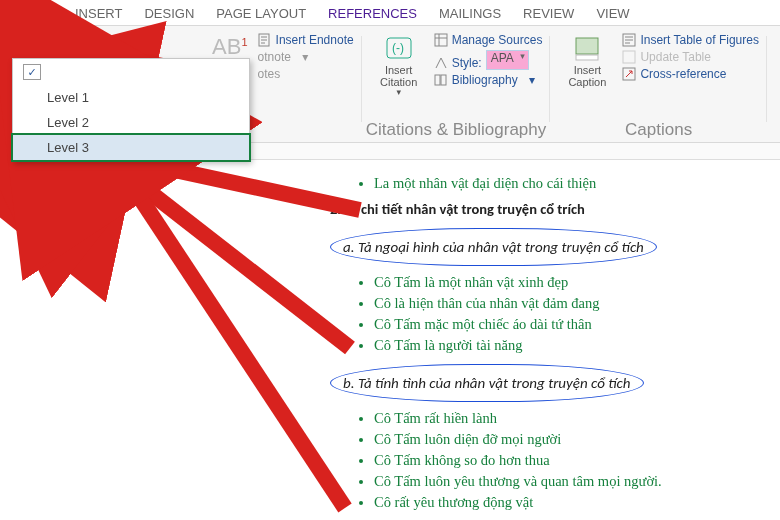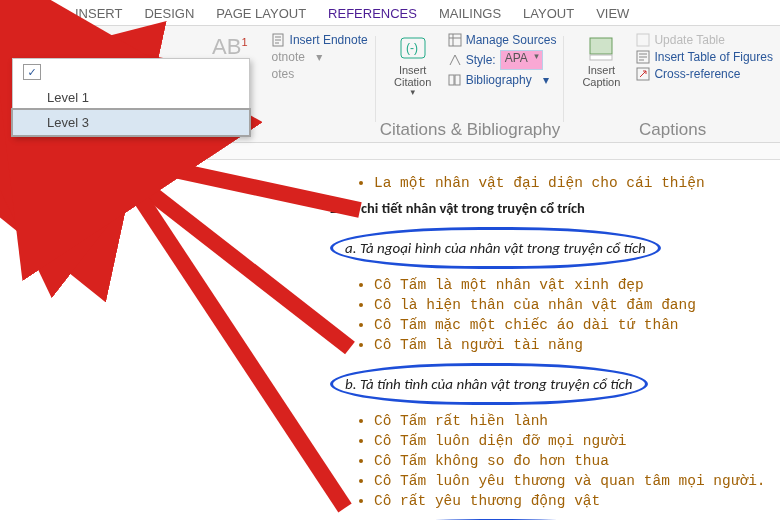--- a/index.html
+++ b/index.html
@@ -8,77 +8,81 @@
   .tab.active{color:#4c1d95}
   .ribbon{display:flex;align-items:flex-start;padding:4px 6px 0;background:#f6f6f6;border-bottom:1px solid #d9d9d9;height:112px;position:relative}
   .grp{display:flex;flex-direction:column;align-items:stretch;height:100%;padding:0 8px;position:relative}
   .grp:after{content:"";position:absolute;right:0;top:6px;bottom:20px;border-right:1px solid #e2e2e2}
   .grp-label{position:absolute;bottom:2px;left:0;right:0;text-align:center;font-size:17px;color:#8a8a8a}
   .btn-add{display:flex;align-items:center;gap:4px;background:#fff;border:1px solid #b9d0e8;padding:3px 6px;font-size:12px;color:#2a579a;cursor:pointer}
   .btn-add .plus{color:#3a8b3a;font-weight:bold}
   .drop{position:absolute;left:6px;top:28px;width:236px;background:#fff;border:1px solid #c7c7c7;box-shadow:2px 3px 6px rgba(0,0,0,.25);font-size:13px;z-index:30}
   .drop .item{display:flex;align-items:center;gap:8px;padding:5px 10px;cursor:pointer}
   .drop .chk{width:16px;height:14px;border:1px solid #9a9a9a;display:inline-flex;align-items:center;justify-content:center;font-size:11px;color:#2a579a}
-  .drop .item.selected{background:#d9e6f2;border:2px solid #a3a3a3;margin:-2px}
+  .drop .item.selected{background:#d9e6f2;border:2px solid #15803d;margin:-2px}
   .ab-icon{font-size:22px;color:#bbb;margin-top:4px}
   .big-ico{display:flex;flex-direction:column;align-items:center;font-size:11px;color:#555;padding-top:6px;min-width:58px;cursor:pointer;line-height:1.1}
   .big-ico svg{margin-bottom:2px}
-  .small-line{display:flex;align-items:center;gap:4px;font-size:12px;color:#2a579a;margin:3px 0;cursor:pointer;white-space:nowrap}
+  .small-line{display:flex;align-items:flex-end;gap:4px;font-size:12px;color:#2a579a;margin:3px 0;cursor:pointer;white-space:nowrap}
   .small-line svg{flex:0 0 auto}
   .sel{border:1px solid #b9d0e8;padding:0 14px 4px 4px;background:#f9a8d4;position:relative;font-size:12px;color:#555}
   .sel:after{content:"▾";position:absolute;right:3px;top:0;font-size:9px;color:#666}
   .doc-area{position:relative;padding:14px 0 0 330px;height:calc(520px - 150px);overflow:hidden}
   .ruler{position:absolute;left:0;right:0;top:0;height:16px;border-bottom:1px solid #ddd;background:#fafafa}
   .doc p{margin:2px 0;font-family:Calibri,sans-serif;font-size:14.5px;color:#222}
   .doc .bul{list-style:disc;margin:0 0 0 44px;padding:0}
-  .doc .bul li{margin:4px 0;font-family:Liberation Mono, monospace;font-size:14.5px;color:#a16207}
+  .doc .bul li{margin:4px 0;font-family:Liberation Serif, serif;font-size:14.5px;color:#15803d}
   .doc .h2{font-weight:bold;margin:8px 0 4px}
   .doc .h3{font-style:italic;font-family:Calibri,sans-serif;font-size:15px;margin:6px 0 4px;display:inline-block}
-  .circ{border:3px solid #1d4ed8;border-radius:50%/55%;padding:9px 12px}
+  .circ{border:1px solid #1d4ed8;border-radius:50%/55%;padding:9px 12px}
   .arrows{position:absolute;left:0;top:0;width:780px;height:520px;pointer-events:none;z-index:20}
 </style>
 </head>
 <body>
 
 <div class="tabs">
   <span class="tab">HOME</span>
   <span class="tab">INSERT</span>
   <span class="tab">DESIGN</span>
   <span class="tab">PAGE LAYOUT</span>
   <span class="tab active">REFERENCES</span>
   <span class="tab">MAILINGS</span>
-  <span class="tab">LAYOUT</span>
+  <span class="tab">REVIEW</span>
   <span class="tab">VIEW</span>
 </div>
 
 <div class="ribbon">
 
   <div class="grp" style="width:120px">
     <span class="btn-add">
       <span class="plus">✚</span>
       <span>Add Text</span>
       <span>▾</span>
     </span>
     <div class="drop">
       <div class="item">
         <span class="chk">✓</span>
       </div>
       <div class="item">
         <span style="width:16px"></span>
           <span>Level 1</span>
       </div>
+      <div class="item">
+        <span style="width:16px"></span>
+          <span>Level 2</span>
+      </div>
       <div class="item selected">
         <span style="width:16px"></span>
           <span>Level 3</span>
       </div>
     </div>
   </div>
 
   <div class="grp" style="width:160px;padding-left:130px">
-    <div style="display:flex;gap:24px">
+    <div style="display:flex;gap:10px">
       <div>
         <div class="ab-icon"><span>AB</span><sup class="super" style="color:#c0392b;font-size:11px">1</sup></div>
       </div>
       <div>
         <div class="small-line">
           <svg width="14" height="14">
               <rect x="1" y="1" width="10" height="12" fill="none" stroke="#888"></rect>
               <path d="M3 4h6M3 7h6M3 10h4" stroke="#888"></path>
             </svg>
           <span>Insert Endnote</span>
@@ -133,32 +137,32 @@
     <div style="display:flex;gap:6px">
       <div class="big-ico">
         <svg width="28" height="26">
             <rect x="3" y="2" width="22" height="16" fill="#cfe3c9" stroke="#6a9d5e"></rect>
             <rect x="3" y="19" width="22" height="5" fill="#fff" stroke="#bbb"></rect>
           </svg>
         <span>Insert</span>
           <span>Caption</span>
       </div>
       <div>
-        <div class="small-line" style="color:#bbb">
-          <svg width="14" height="14">
-              <rect x="1" y="1" width="12" height="12" fill="none" stroke="#ccc"></rect>
-            </svg>
-          <span>Update Table</span>
-        </div>
         <div class="small-line">
           <svg width="14" height="14">
               <rect x="1" y="1" width="12" height="12" fill="none" stroke="#888"></rect>
               <path d="M3 4h8M3 7h8M3 10h5" stroke="#888"></path>
             </svg>
           <span>Insert Table of Figures</span>
+        </div>
+        <div class="small-line" style="color:#bbb">
+          <svg width="14" height="14">
+              <rect x="1" y="1" width="12" height="12" fill="none" stroke="#ccc"></rect>
+            </svg>
+          <span>Update Table</span>
         </div>
         <div class="small-line">
           <svg width="14" height="14">
               <rect x="1" y="1" width="12" height="12" fill="none" stroke="#888"></rect>
               <path d="M4 10 L10 4 M7 4h3v3" fill="none" stroke="#c33"></path>
             </svg>
           <span>Cross-reference</span>
         </div>
       </div>
     </div>

